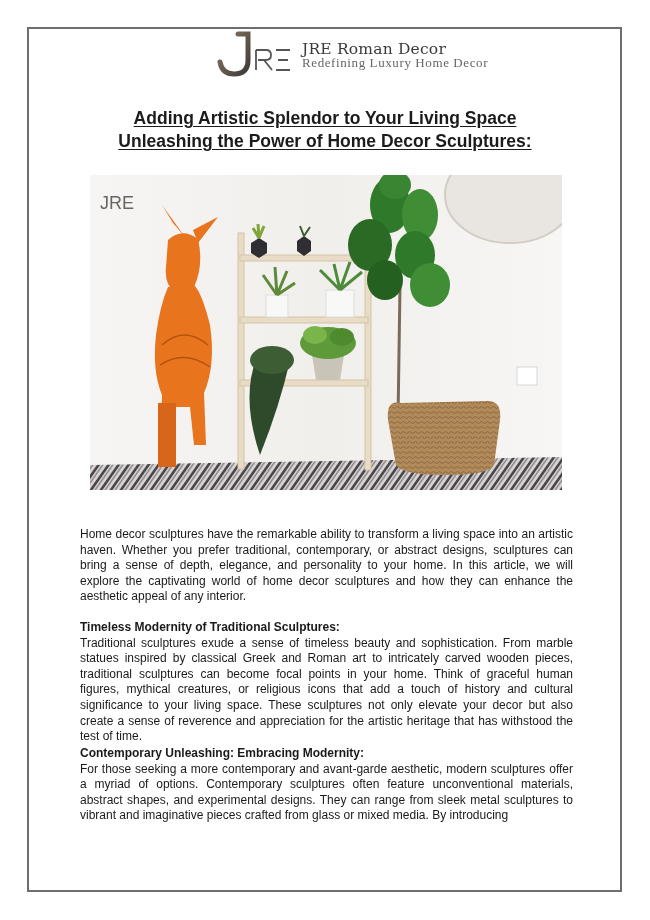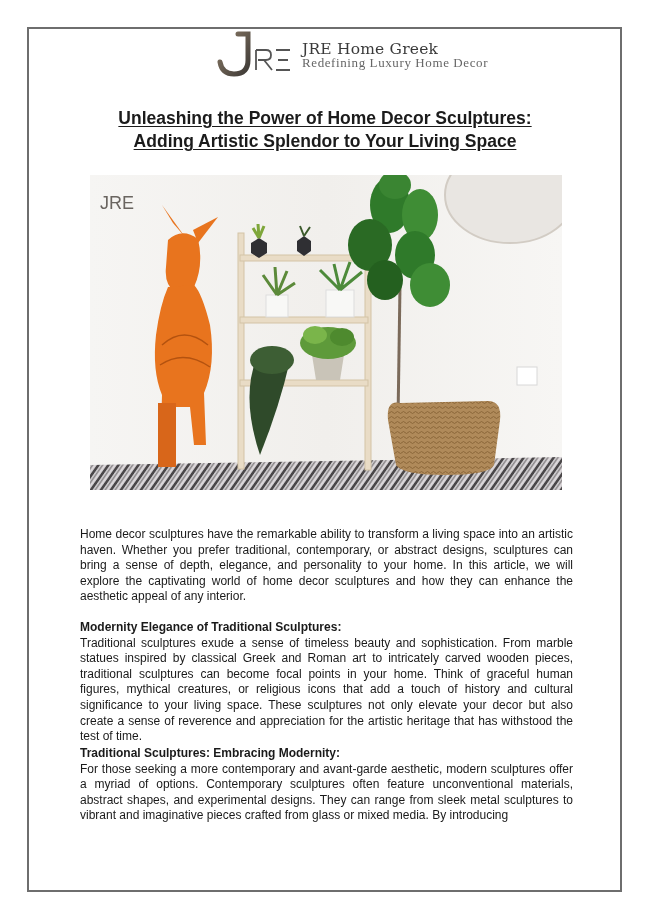--- a/index.html
+++ b/index.html
@@ -37,28 +37,28 @@
           <stop offset="0" stop-color="#8a7a66"></stop>
           <stop offset="1" stop-color="#3e3a36"></stop>
         </linearGradient>
       </defs>
       <path d="M22 4 L32 4 L32 30 Q32 44 18 44 Q6 44 4 32" fill="none" stroke="url(#lg1)" stroke-width="5" stroke-linecap="round"></path>
       <path d="M40 20 L40 40 M40 20 L50 20 Q55 20 55 25 Q55 30 50 30 L42 30 M48 30 L56 40" fill="none" stroke="#555" stroke-width="1.8"></path>
       <path d="M60 20 L74 20 M62 30 L72 30 M60 40 L74 40" fill="none" stroke="#555" stroke-width="1.8"></path>
     </svg>
   </div>
   <div class="logo-text">
-    <span class="logo-name">JRE Home Greek</span>
+    <span class="logo-name">JRE Roman Decor</span>
     <span class="logo-tagline">Redefining Luxury Home Decor</span>
   </div>
 </div>
 
 <div class="title">
+  <div>Adding Artistic Splendor to Your Living Space</div>
   <div>Unleashing the Power of Home Decor Sculptures:</div>
-  <div>Adding Artistic Splendor to Your Living Space</div>
 </div>
 
 <div class="photo">
   <svg viewBox="0 0 472 315" preserveAspectRatio="none">
     <defs>
       <linearGradient id="wall" x1="0" y1="0" x2="1" y2="0">
         <stop offset="0" stop-color="#f6f5f3"></stop>
         <stop offset="0.5" stop-color="#f1efec"></stop>
         <stop offset="1" stop-color="#f7f6f4"></stop>
       </linearGradient>
@@ -132,20 +132,20 @@
 
     <text x="10" y="34" font-family="Liberation Sans, sans-serif" font-size="18" fill="#6a6560">JRE</text>
   </svg>
 </div>
 
 <div class="body-text intro">
   <p>Home decor sculptures have the remarkable ability to transform a living space into an artistic haven. Whether you prefer traditional, contemporary, or abstract designs, sculptures can bring a sense of depth, elegance, and personality to your home. In this article, we will explore the captivating world of home decor sculptures and how they can enhance the aesthetic appeal of any interior.</p>
 </div>
 
 <div class="body-text sec1">
-  <p class="section-heading">Modernity Elegance of Traditional Sculptures:</p>
+  <p class="section-heading">Timeless Modernity of Traditional Sculptures:</p>
   <p>Traditional sculptures exude a sense of timeless beauty and sophistication. From marble statues inspired by classical Greek and Roman art to intricately carved wooden pieces, traditional sculptures can become focal points in your home. Think of graceful human figures, mythical creatures, or religious icons that add a touch of history and cultural significance to your living space. These sculptures not only elevate your decor but also create a sense of reverence and appreciation for the artistic heritage that has withstood the test of time.</p>
 </div>
 
 <div class="body-text sec2">
-  <p class="section-heading">Traditional Sculptures: Embracing Modernity:</p>
+  <p class="section-heading">Contemporary Unleashing: Embracing Modernity:</p>
   <p>For those seeking a more contemporary and avant-garde aesthetic, modern sculptures offer a myriad of options. Contemporary sculptures often feature unconventional materials, abstract shapes, and experimental designs. They can range from sleek metal sculptures to vibrant and imaginative pieces crafted from glass or mixed media. By introducing</p>
 </div>
 
 </body></html>

